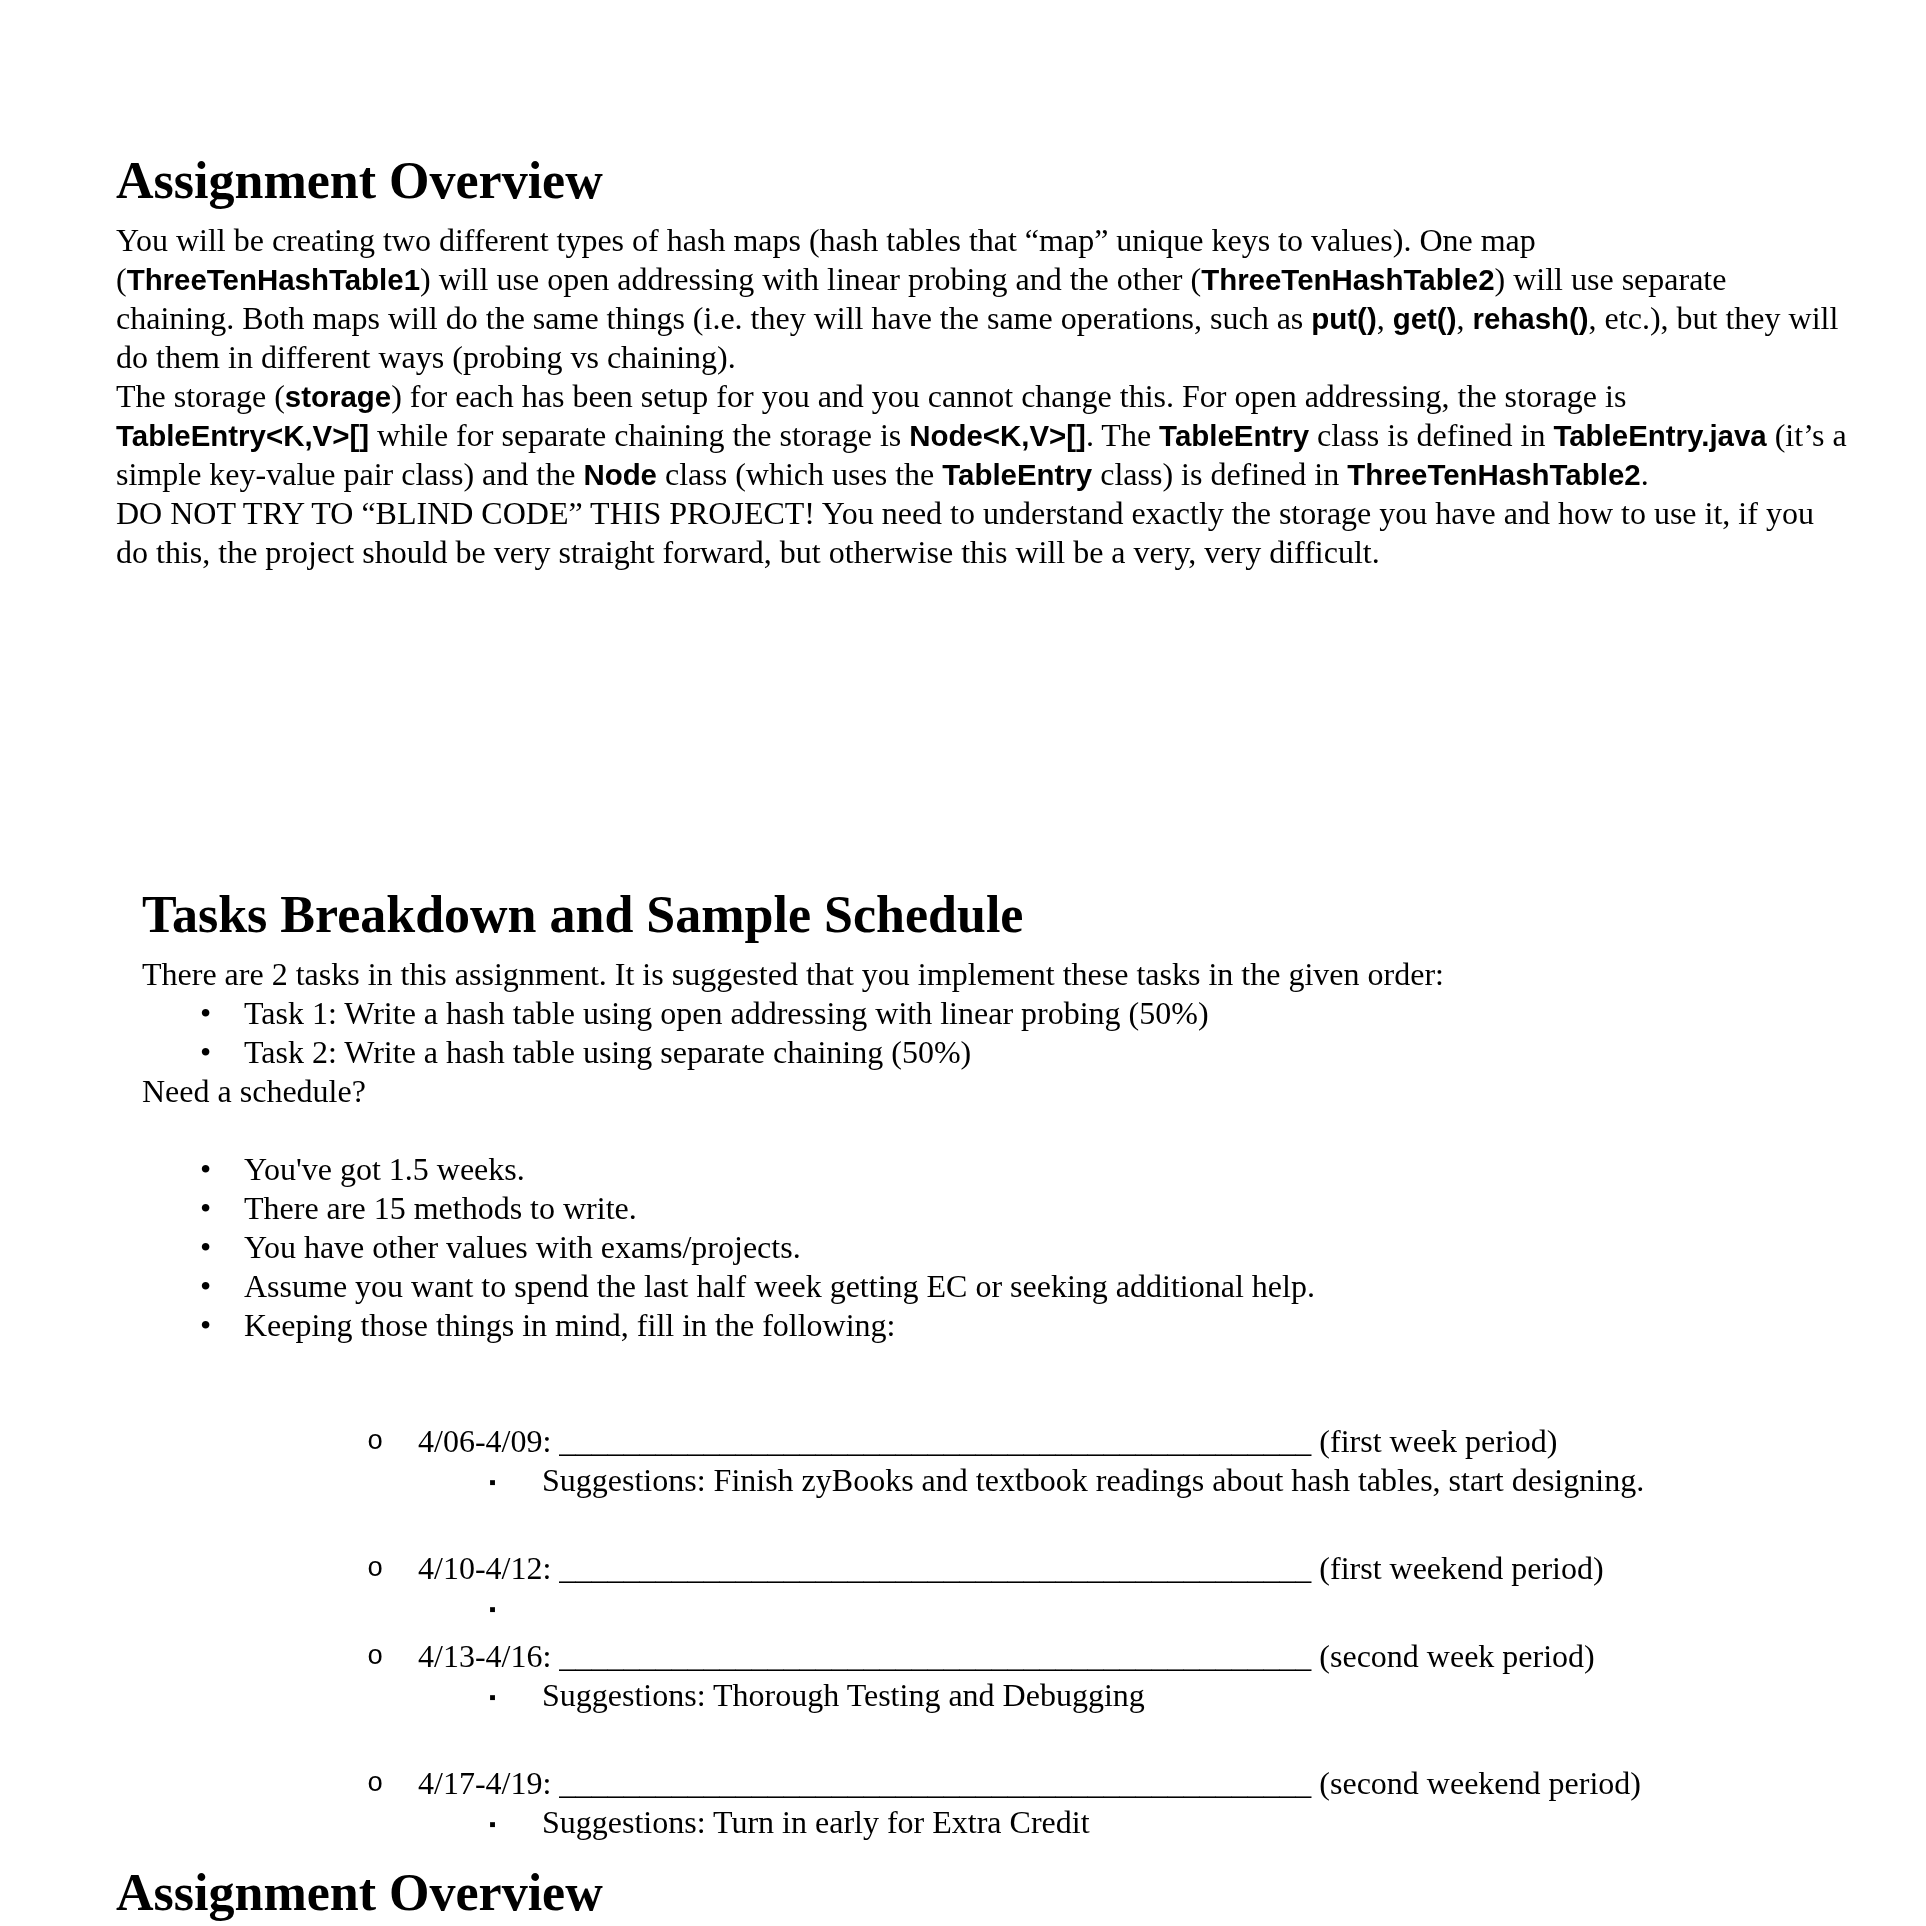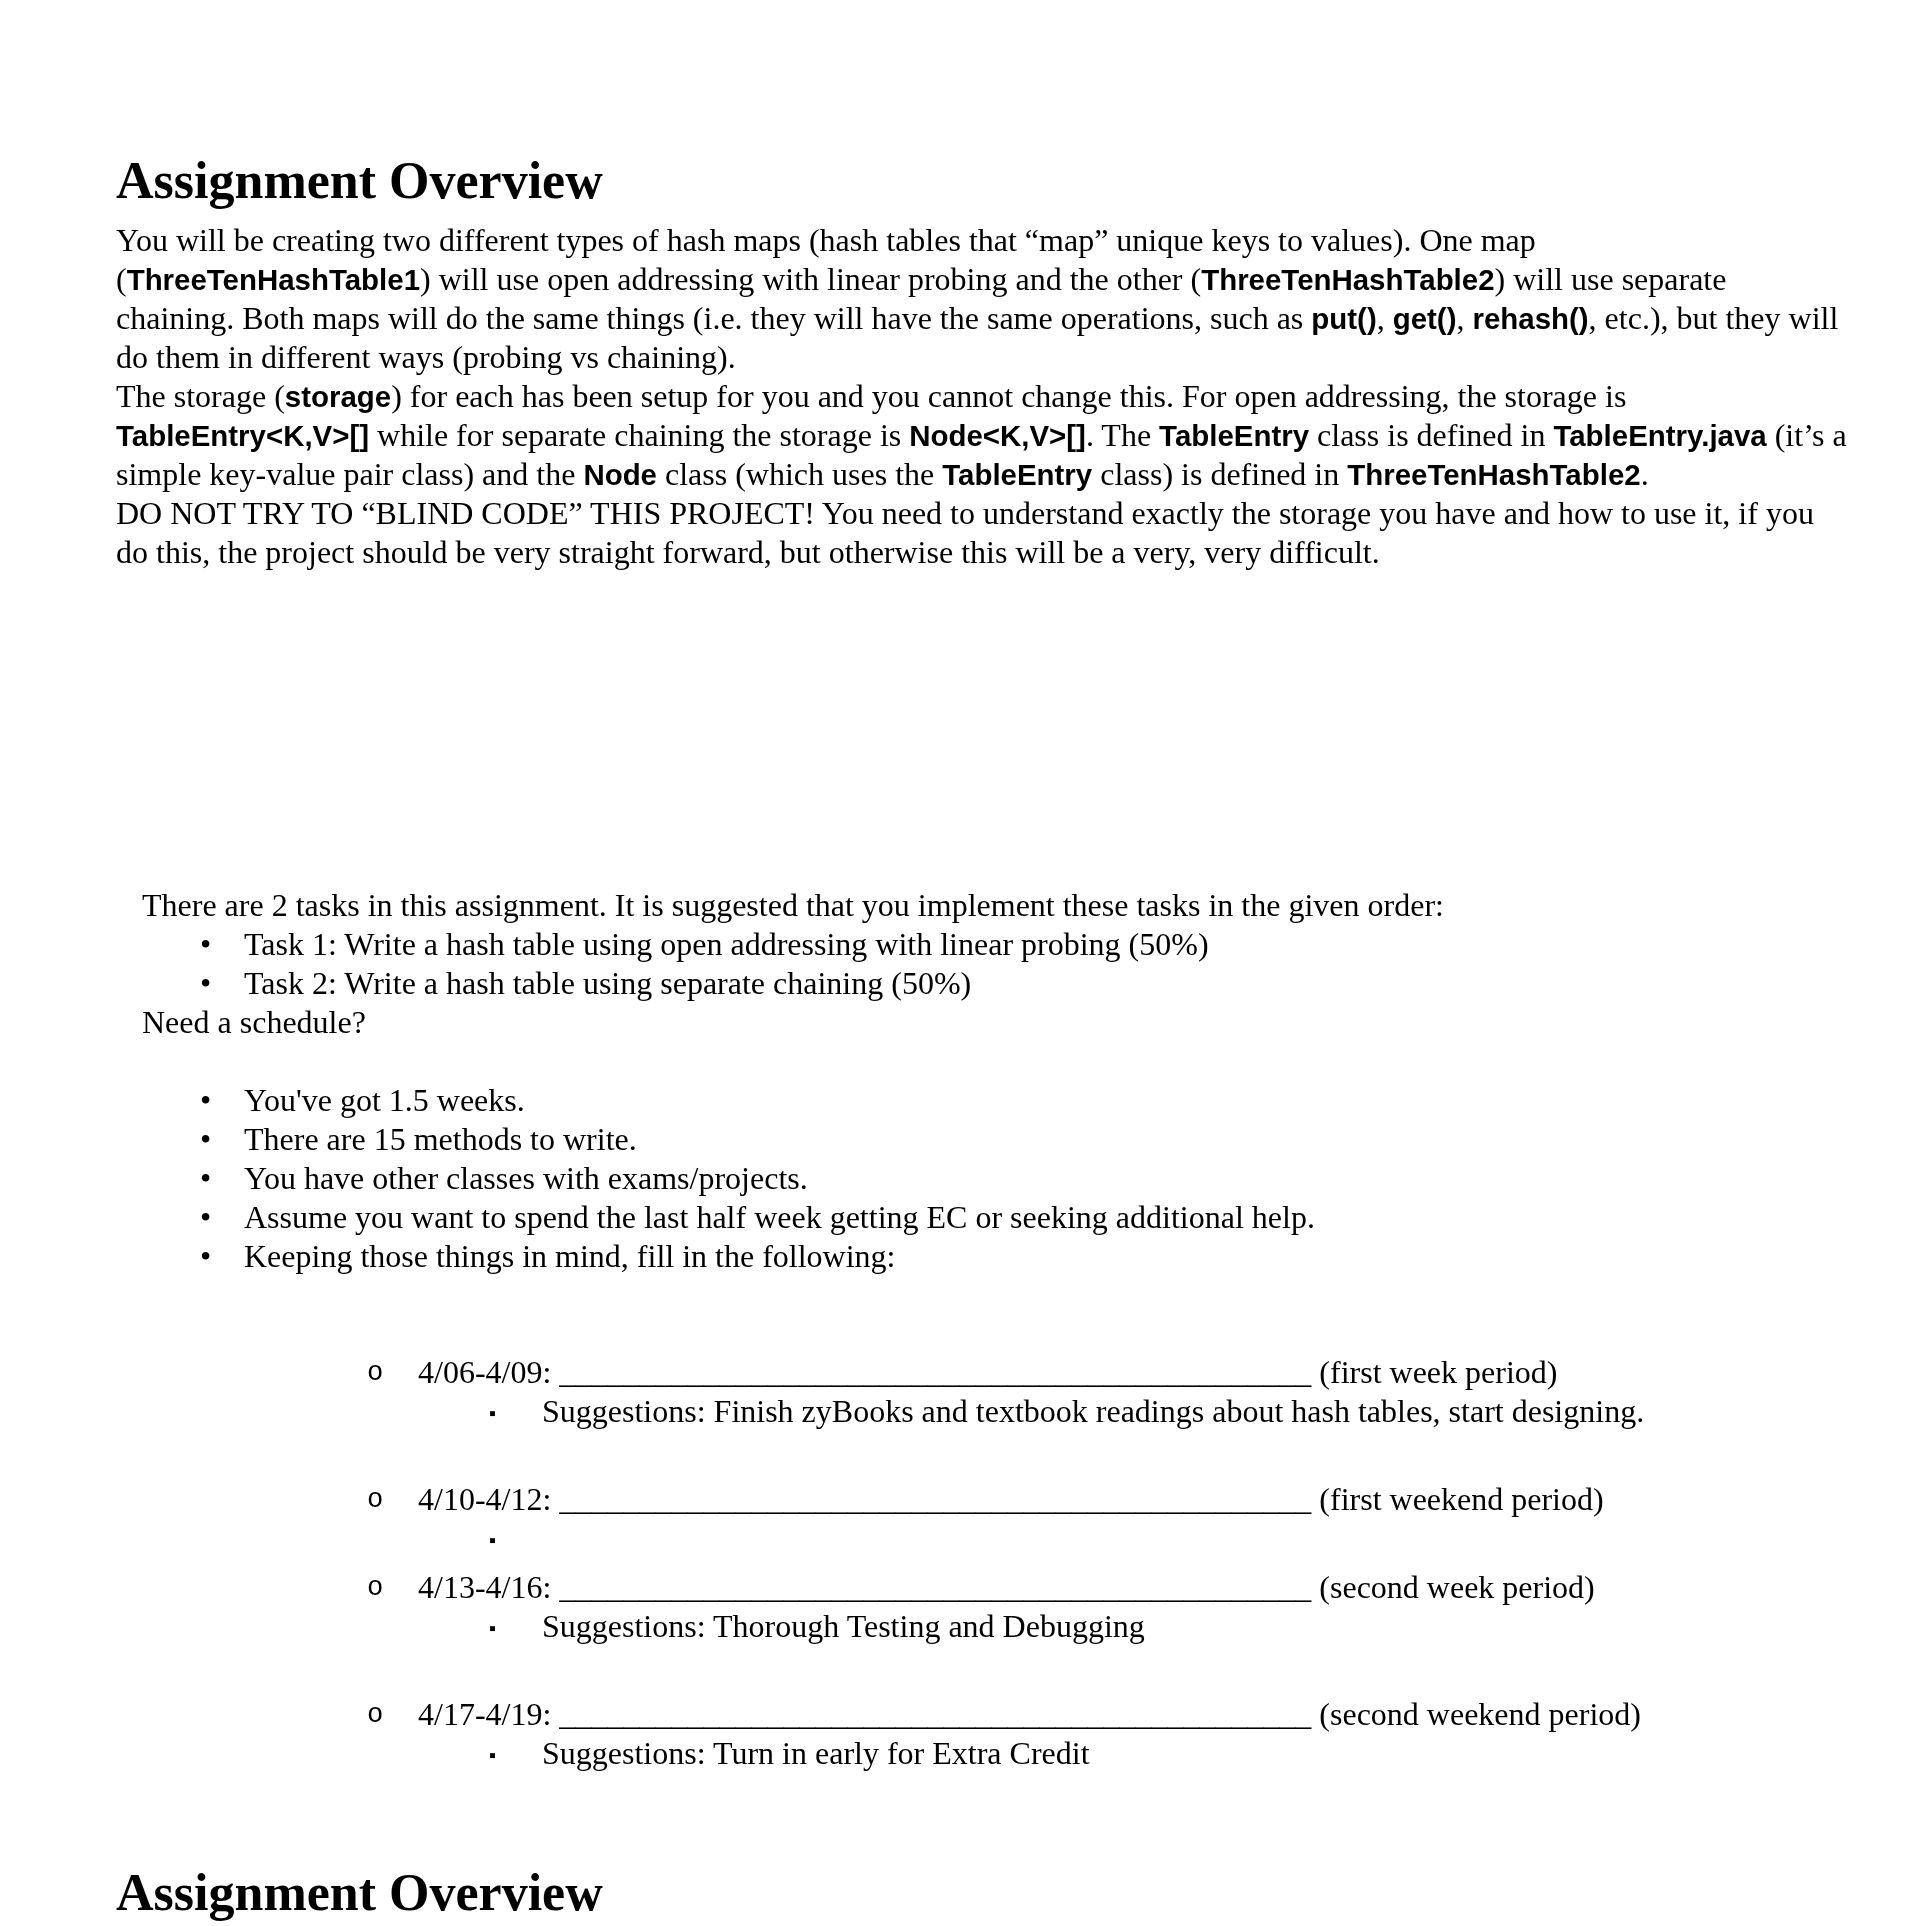--- a/index.html
+++ b/index.html
@@ -52,20 +52,21 @@
 <div class="page">
 
   <section class="abs" style="top:152px; left:116px; width:1734px;">
     <h1 class="h">Assignment Overview</h1>
     <p class="para"><span>You will be creating two different types of hash maps (hash tables that “map” unique keys to values). One map (</span><span class="run-m">ThreeTenHashTable1</span><span>) will use open addressing with linear probing and the other (</span><span class="run-m">ThreeTenHashTable2</span><span>) will use separate chaining. Both maps will </span><span class="run-i">do the same things</span><span> (i.e. they will have the same operations, such as </span><span class="run-m">put()</span><span>, </span><span class="run-m">get()</span><span>, </span><span class="run-m">rehash()</span><span>, etc.), but they will </span><span class="run-i">do them in different ways</span><span> (probing vs chaining).</span></p>
     <p class="para sp"><span>The storage (</span><span class="run-m">storage</span><span>) for each has been setup for you and you cannot change this. For open addressing, the storage is </span><span class="run-m">TableEntry&lt;K,V&gt;[]</span><span> while for separate chaining the storage is </span><span class="run-m">Node&lt;K,V&gt;[]</span><span>. The </span><span class="run-m">TableEntry</span><span> class is defined in </span><span class="run-m">TableEntry.java</span><span> (it’s a simple key-value pair class) and the </span><span class="run-m">Node</span><span> class (which uses the </span><span class="run-m">TableEntry</span><span> class) is defined in </span><span class="run-m">ThreeTenHashTable2</span><span>.</span></p>
     <p class="para sp"><span class="run-b">DO NOT TRY TO “BLIND CODE” THIS PROJECT!</span><span> You need to understand exactly the storage you have and how to use it, if you do this, the project should be very straight forward, but otherwise this will be a very, </span><span class="run-i">very</span><span> difficult.</span></p>
   </section>
 
   <section class="abs" style="top:886px; left:142px; width:1707px;">
+    <h1 class="h">Tasks Breakdown and Sample Schedule</h1>
     <p class="para"><span>There are </span><span class="run-b">2</span><span> tasks in this assignment. It is suggested that you implement these tasks in the given order:</span></p>
 
     <div class="li l1">
       <span class="mk">•</span>
       <span><span>Task 1: Write a hash table using open addressing with linear probing (50%)</span></span>
     </div>
     <div class="li l1">
       <span class="mk">•</span>
       <span><span>Task 2: Write a hash table using separate chaining (50%)</span></span>
     </div>
@@ -76,21 +77,21 @@
       <div class="li l1">
         <span class="mk">•</span>
         <span><span>You've got 1.5 weeks.</span></span>
       </div>
       <div class="li l1">
         <span class="mk">•</span>
         <span><span>There are 15 methods to write.</span></span>
       </div>
       <div class="li l1">
         <span class="mk">•</span>
-        <span><span>You have other classes with exams/projects.</span></span>
+        <span><span>You have other values with exams/projects.</span></span>
       </div>
       <div class="li l1">
         <span class="mk">•</span>
         <span><span>Assume you want to spend the last half week getting EC or seeking additional help.</span></span>
       </div>
       <div class="li l1">
         <span class="mk">•</span>
         <span><span>Keeping those things in mind, fill in the following:</span></span>
       </div>
     </div>

